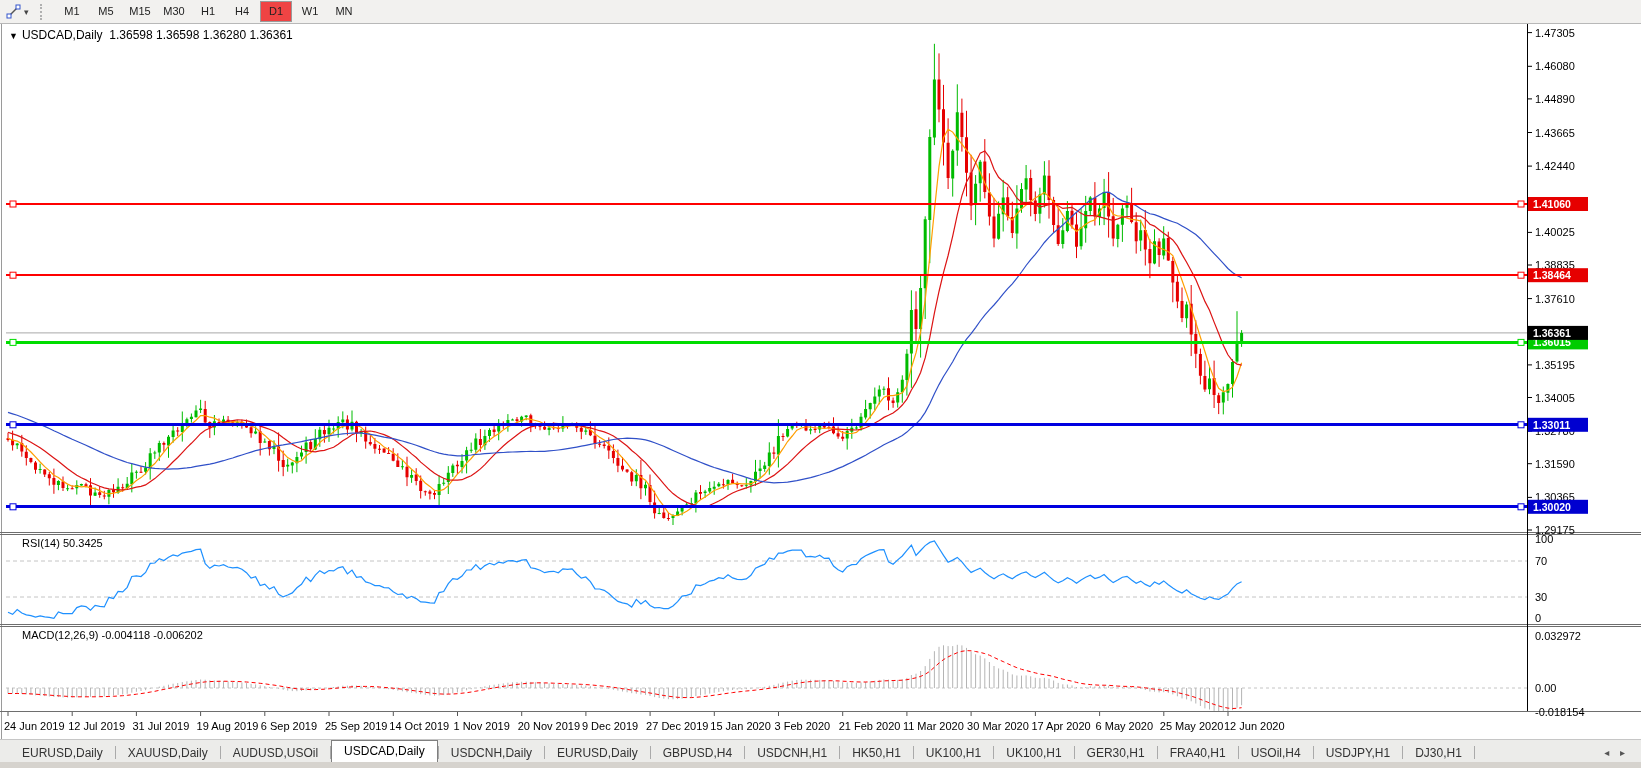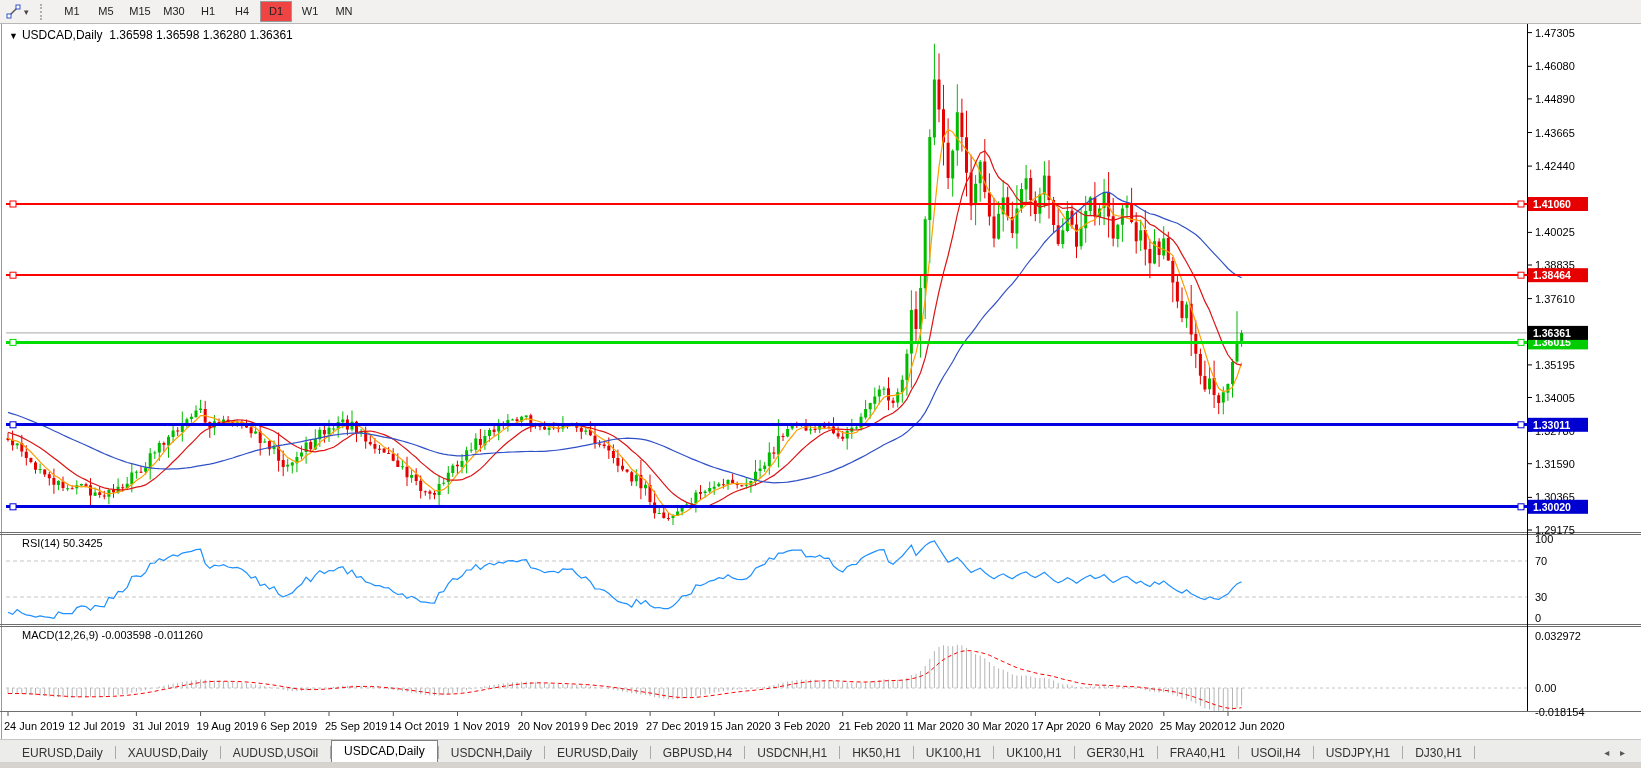--- a/index.html
+++ b/index.html
@@ -199,21 +199,21 @@
       </g>
     </svg>
 
   <div class="chart-title">
     <span class="caret">▼</span><span>USDCAD,Daily</span>&nbsp;&nbsp;<span>1.36598 1.36598 1.36280 1.36361</span>
   </div>
   <div class="pane-label" style="top:537px">
     <span>RSI(14)</span> <span>50.3425</span>
   </div>
   <div class="pane-label" style="top:629px">
-    <span>MACD(12,26,9)</span> <span>-0.003598 -0.011260</span>
+    <span>MACD(12,26,9)</span> <span>-0.004118 -0.006202</span>
   </div>
 
   <div class="tabbar">
     <div id="tabs">
         <div class="tab">EURUSD,Daily</div>
         <div class="tab-div"></div>
         <div class="tab">XAUUSD,Daily</div>
         <div class="tab-div"></div>
         <div class="tab">AUDUSD,USOil</div>
         <div class="tab-div"></div>

